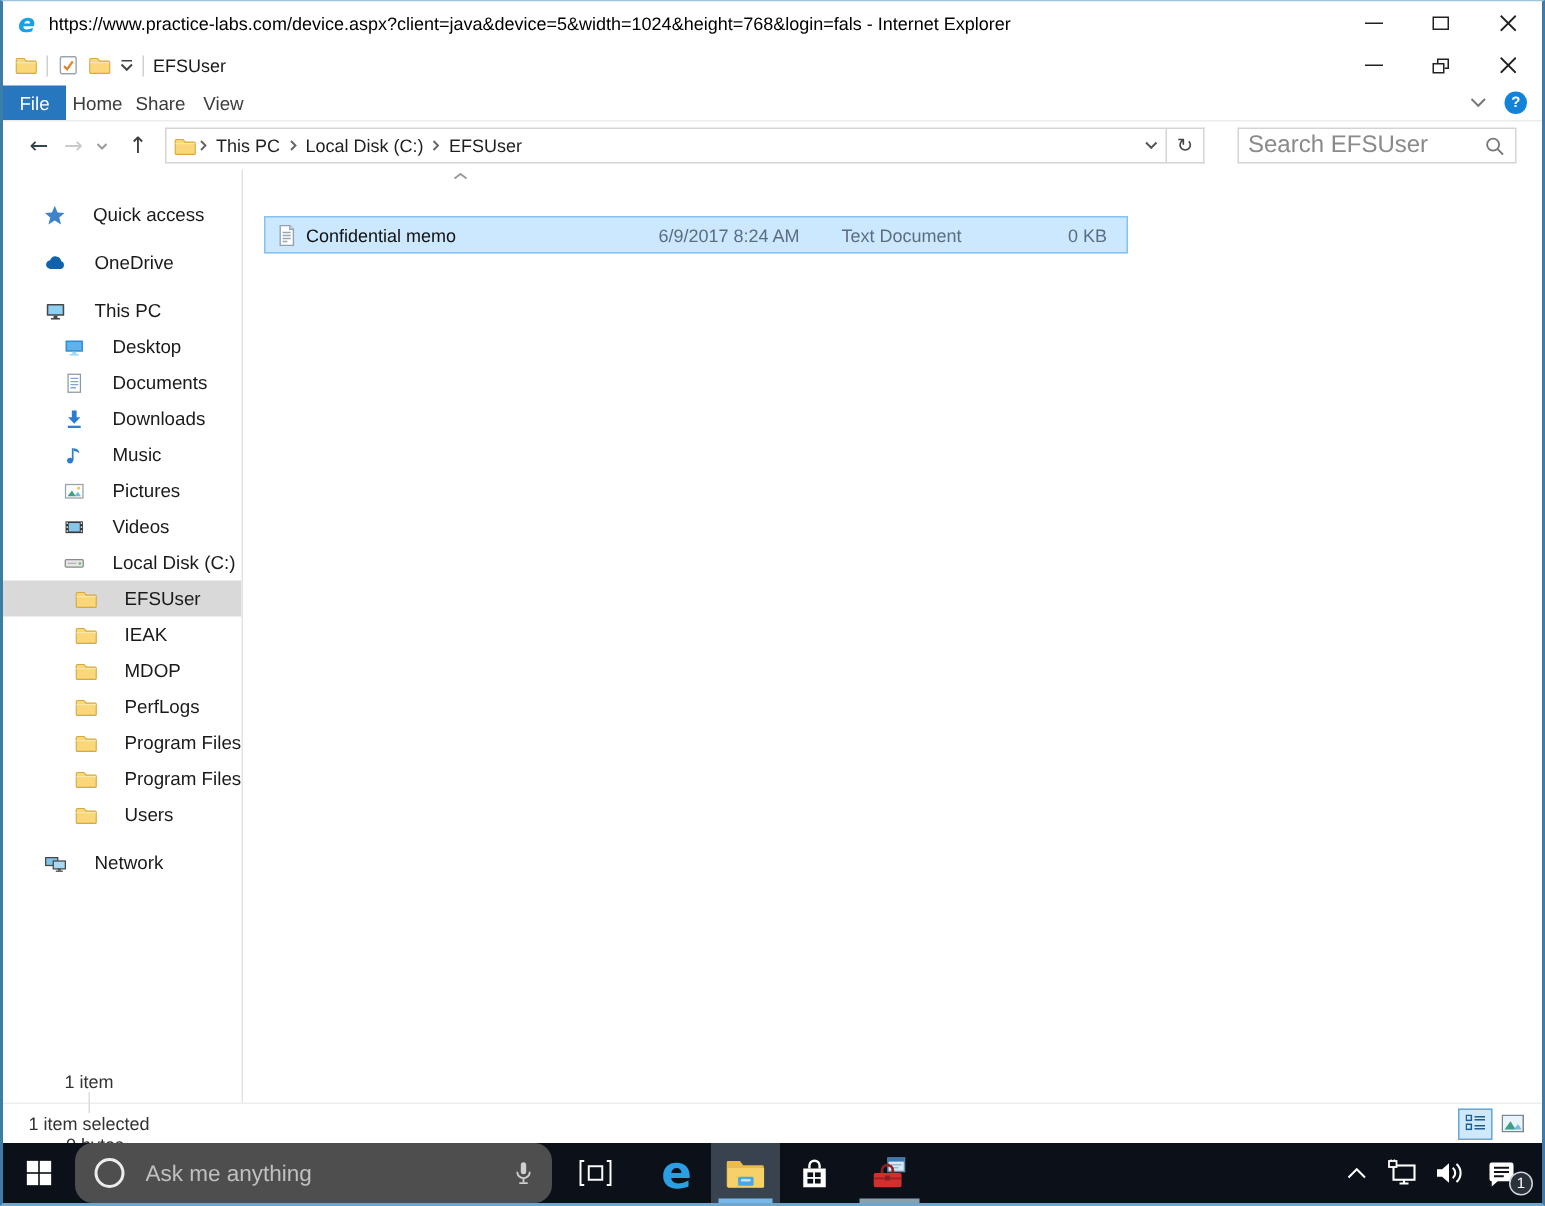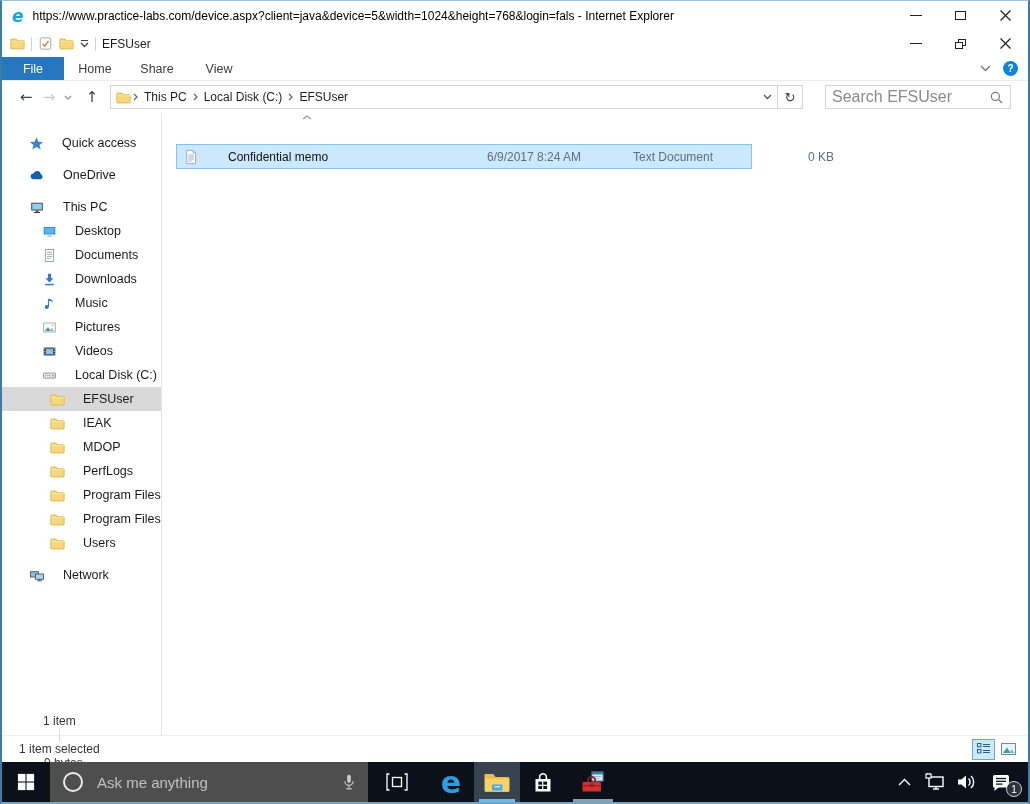--- a/index.html
+++ b/index.html
@@ -31,21 +31,21 @@
   .ex-titlebar { height:27px; background:#fff; display:flex; align-items:center; flex:0 0 auto; }
   .qat { display:flex; align-items:center; gap:6px; padding-left:8px; }
   .qat svg { display:block; }
   .vsep { width:1px; height:14px; background:#d0d0d0; }
   .ex-title { font-size:12px; color:#1a1a1a; margin-left:6px; }
   .caret-bar { display:flex; flex-direction:column; align-items:center; gap:1px; }
   .caret-bar .bar { width:7px; height:1px; background:#444; }
   svg.chev { fill:none; stroke:#444; stroke-width:1.3; }
   
   .tabrow { height:24px; background:#fff; display:flex; align-items:stretch; border-bottom:1px solid #ececec; flex:0 0 auto; position:relative; }
-  .tab { width:62px; display:flex; align-items:center; justify-content:center; font-size:12.5px; color:#3b3b3b; }
+  .tab { width:42px; display:flex; align-items:center; justify-content:center; font-size:12.5px; color:#3b3b3b; }
   .tab.active { background:#2677be; color:#fff; }
   .tab-right { margin-left:auto; display:flex; align-items:center; gap:12px; padding-right:10px; }
   .help-circle { width:15px; height:15px; border-radius:50%; background:#1283d8; color:#fff; font-size:10px; font-weight:bold; display:flex; align-items:center; justify-content:center; }
   
   .navrow { height:32px; background:#fff; display:flex; align-items:center; flex:0 0 auto; }
   .navbtn { display:flex; align-items:center; justify-content:center; color:#c9c9c9; }
   .arrow { font-size:15px; line-height:1; font-family:"DejaVu Sans",sans-serif; }
   .a-back { color:#33454f; margin-left:12px; width:24px; }
   .a-fwd { color:#c9c9c9; width:22px; }
   .a-drop { width:16px; }
@@ -72,39 +72,39 @@
   .colheads { height:29px; display:flex; border-bottom:1px solid #ededed; }
   .colhead { font-size:12px; color:#4c4c4c; display:flex; align-items:center; border-right:1px solid #e7e7e7; }
   .ch-name { width:276px; padding-left:20px; }
   .ch-date { width:122px; padding-left:6px; }
   .ch-type { width:119px; padding-left:6px; }
   .ch-size { width:82px; padding-left:13px; }
   .filerow {
     position:absolute; top:31px; left:14px; width:576px; height:25px;
     background:#cce8ff; border:1px solid #84c2f2;
     display:grid; grid-template-columns:27px 235px 122px 119px 66px;
-    align-items:center; font-size:12px;gap:24px;
+    align-items:center; font-size:12px;
   }
   .fr-icon { display:flex; justify-content:center; }
   .fr-name { color:#111; }
   .fr-dim { color:#5c6e7e; }
   .fr-size { text-align:right; padding-right:8px; color:#5c6e7e; }
   
   .statusbar { height:27px; flex:0 0 auto; border-top:1px solid #eee; display:flex; align-items:center; font-size:12px; color:#333; background:#fff; }
   .statusbar .txt { white-space:nowrap; }
   .sdiv { width:1px; height:14px; background:#dcdcdc; margin:0 10px; }
   .stat-left { display:flex; align-items:center; padding-left:17px;flex-direction:column; }
   .view-toggles { margin-left:auto; display:flex; gap:2px; padding-right:8px; }
   .vbtn { width:23px; height:21px; display:flex; align-items:center; justify-content:center; border:1px solid transparent; }
   .vbtn.active { background:#cfe8fa; border-color:#66a7d8; }
   
   .taskbar { height:40px; flex:0 0 auto; background:#0c1119; display:flex; align-items:stretch; }
   .tb-cell { display:flex; align-items:center; justify-content:center; position:relative; }
   .start { width:48px; }
-  .cortana { width:318px; background:#4e4e4e; display:flex; align-items:center; }
+  .cortana { width:318px; background:#4e4e4e; display:flex; align-items:center;border-radius:12px; }
   .cortana-ring { width:20px; height:20px; border:2px solid #ececec; border-radius:50%; margin:0 12px 0 13px; flex:0 0 auto; }
   .cortana input { background:transparent; border:none; outline:none; flex:1; font-size:15px; color:#dcdcdc; font-family:inherit; min-width:0; }
   .cortana input::placeholder { color:#c0c0c0; opacity:1; }
   .cortana .mic { margin-right:12px; flex:0 0 auto; }
   .taskview { width:46px; margin-left:6px; }
   .app { width:46px; }
   .app.active { background:#39434f; }
   .underline { position:absolute; bottom:0; left:5px; right:5px; height:3px; background:#76b9e8; }
   .underline.alt { background:#87a0b2; left:3px; right:3px; }
   .edge-e { font:bold 30px "DejaVu Sans",sans-serif; color:#2b9fe3; }

